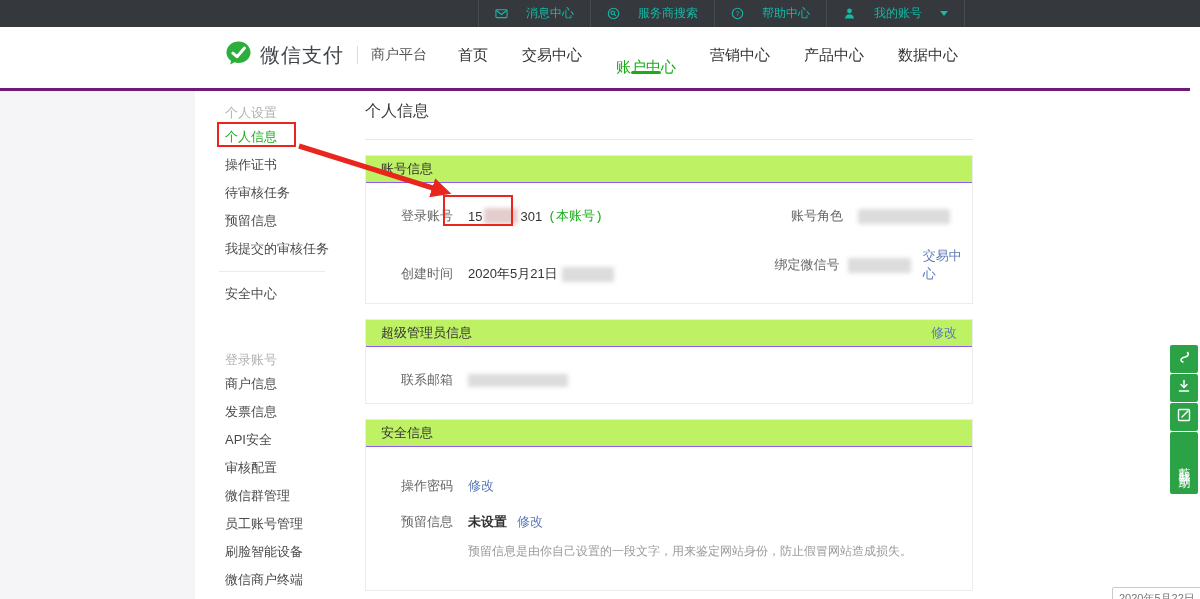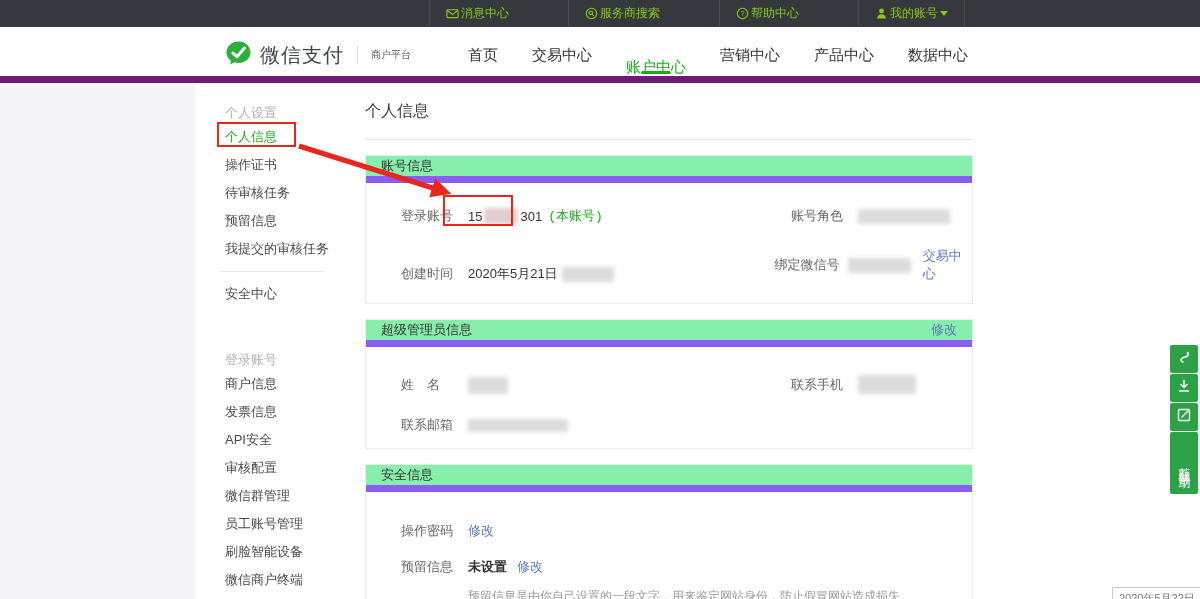--- a/index.html
+++ b/index.html
@@ -3,52 +3,52 @@
 <meta charset="utf-8">
 <style>
   * { margin:0; padding:0; box-sizing:border-box; }
   html,body { background:#e9e9e9; }
   .page { position:relative; width:1200px; height:599px; overflow:hidden; background:#fff;
           font-family:"Liberation Sans","DejaVu Sans",sans-serif; margin:0 auto; }
 
   
   .topbar { position:absolute; top:0; left:0; right:0; height:27px; background:#35383c; }
   .topbar-menu { position:absolute; right:235px; top:0; height:27px; display:flex; }
-  .topbar-item { display:flex; align-items:center; gap:2px; padding:0 16px; color:#84cc16;
-                 font-size:12px; border-left:1px solid rgba(255,255,255,.10); cursor:pointer;margin-left:43px; }
+  .topbar-item { display:flex; align-items:center; gap:18px; padding:0 16px; color:#14b8a6;
+                 font-size:12px; border-left:1px solid rgba(255,255,255,.10); cursor:pointer; }
   .topbar-item:last-child { border-right:1px solid rgba(255,255,255,.10); }
   .topbar-item svg { display:block; }
 
   
-  .header { position:absolute; top:27px; left:0; right:0; height:56px; background:#fff;
-            border-bottom:7px solid #701a75; z-index:2; }
+  .header { position:absolute; top:27px; left:0; right:10px; height:64px; background:#fff;
+            border-bottom:3px solid #701a75; z-index:2; }
   .brand { position:absolute; left:225px; top:0; height:56px; display:flex; align-items:center; }
   .brand-name { font-size:20px; color:#40454a; margin-left:8px; letter-spacing:1px; }
   .brand-divider { width:1px; height:18px; background:#dcdcdc; margin:0 13px; }
-  .brand-sub { font-size:10px; color:#555; }
+  .brand-sub { font-size:14px; color:#555; }
   .nav { position:absolute; right:232px; top:0; height:56px; display:flex; gap:34px; }
   .nav-item { position:relative; font-size:15px; color:#333; line-height:56px; cursor:pointer; }
   .nav-item.active { color:#1aad19;margin-top:12px; }
   .nav-item.active::after { content:""; position:absolute; left:50%; transform:translateX(-50%);
                             bottom:9px; width:30px; height:3px; background:#1aad19; border-radius:2px; }
 
   
   .left-gutter { position:absolute; top:83px; left:0; width:195px; bottom:0; background:#f5f5f7; }
   .sidebar { position:absolute; top:83px; left:195px; width:150px; bottom:0; background:#fff; padding-top:8px; }
   .side-header { margin:12px 0 0 30px; height:20px; line-height:20px; font-size:13px; color:#b2b2b2; }
   .side-item { margin-left:30px; height:28px; line-height:28px; font-size:13px; color:#4a4a4a; cursor:pointer; }
   .side-item.active { color:#1aad19; }
   .side-divider { margin:8px 20px 8px 24px; border-top:1px solid #ebebeb; }
   .side-gap { height:30px; }
 
   .content { position:absolute; left:365px; top:83px; width:608px; }
   .page-title { font-size:16px; color:#3c3c3c; padding:18px 0 17px 0; border-bottom:1px solid #e8e8e8; }
 
   .section-box { border:1px solid #ececec; margin-top:15px; background:#fff; }
-  .section-head { height:27px; background:#86efac; border-bottom:7px solid #8b5cf6; padding:0 15px;
+  .section-head { height:27px; background:#bef264; border-bottom:1px solid #8b5cf6; padding:0 15px;
                   font-size:13px; color:#333; display:flex; justify-content:space-between; align-items:center; }
   .section-body { padding:2px 0 20px 0; }
   .info-row { display:flex; margin-top:22px; font-size:13px; align-items:flex-end; }
   .info-cell { display:flex; align-items:center; padding-left:35px; }
   .info-cell.left { width:390px; }
   .info-label { color:#666; min-width:55px; margin-right:12px; white-space:nowrap; }
   .info-value { color:#333; display:flex; align-items:center; }
   .green-note { color:#1aad19; margin-left:6px;font-family:Liberation Mono, monospace; }
   .blue-link { color:#5b79b8; cursor:pointer; text-decoration:none; }
   .ml10 { margin-left:10px; }
@@ -221,30 +221,20 @@
         </div>
       </div>
     </section>
 
     <section class="section-box">
       <div class="section-head">
         <span>超级管理员信息</span>
         <a class="blue-link">修改</a>
       </div>
       <div class="section-body" style="padding-bottom:14px;">
-        <div class="info-row" style="margin-top:26px;">
-          <div class="info-cell left">
-            <span class="info-label">姓　名</span>
-            <span class="redacted rd-name"></span>
-          </div>
-          <div class="info-cell">
-            <span class="info-label">联系手机</span>
-            <span class="redacted rd-phone"></span>
-          </div>
-        </div>
         <div class="info-row">
           <div class="info-cell left">
             <span class="info-label">联系邮箱</span>
             <span class="redacted rd-mail"></span>
           </div>
         </div>
       </div>
     </section>
 
     <section class="section-box">

